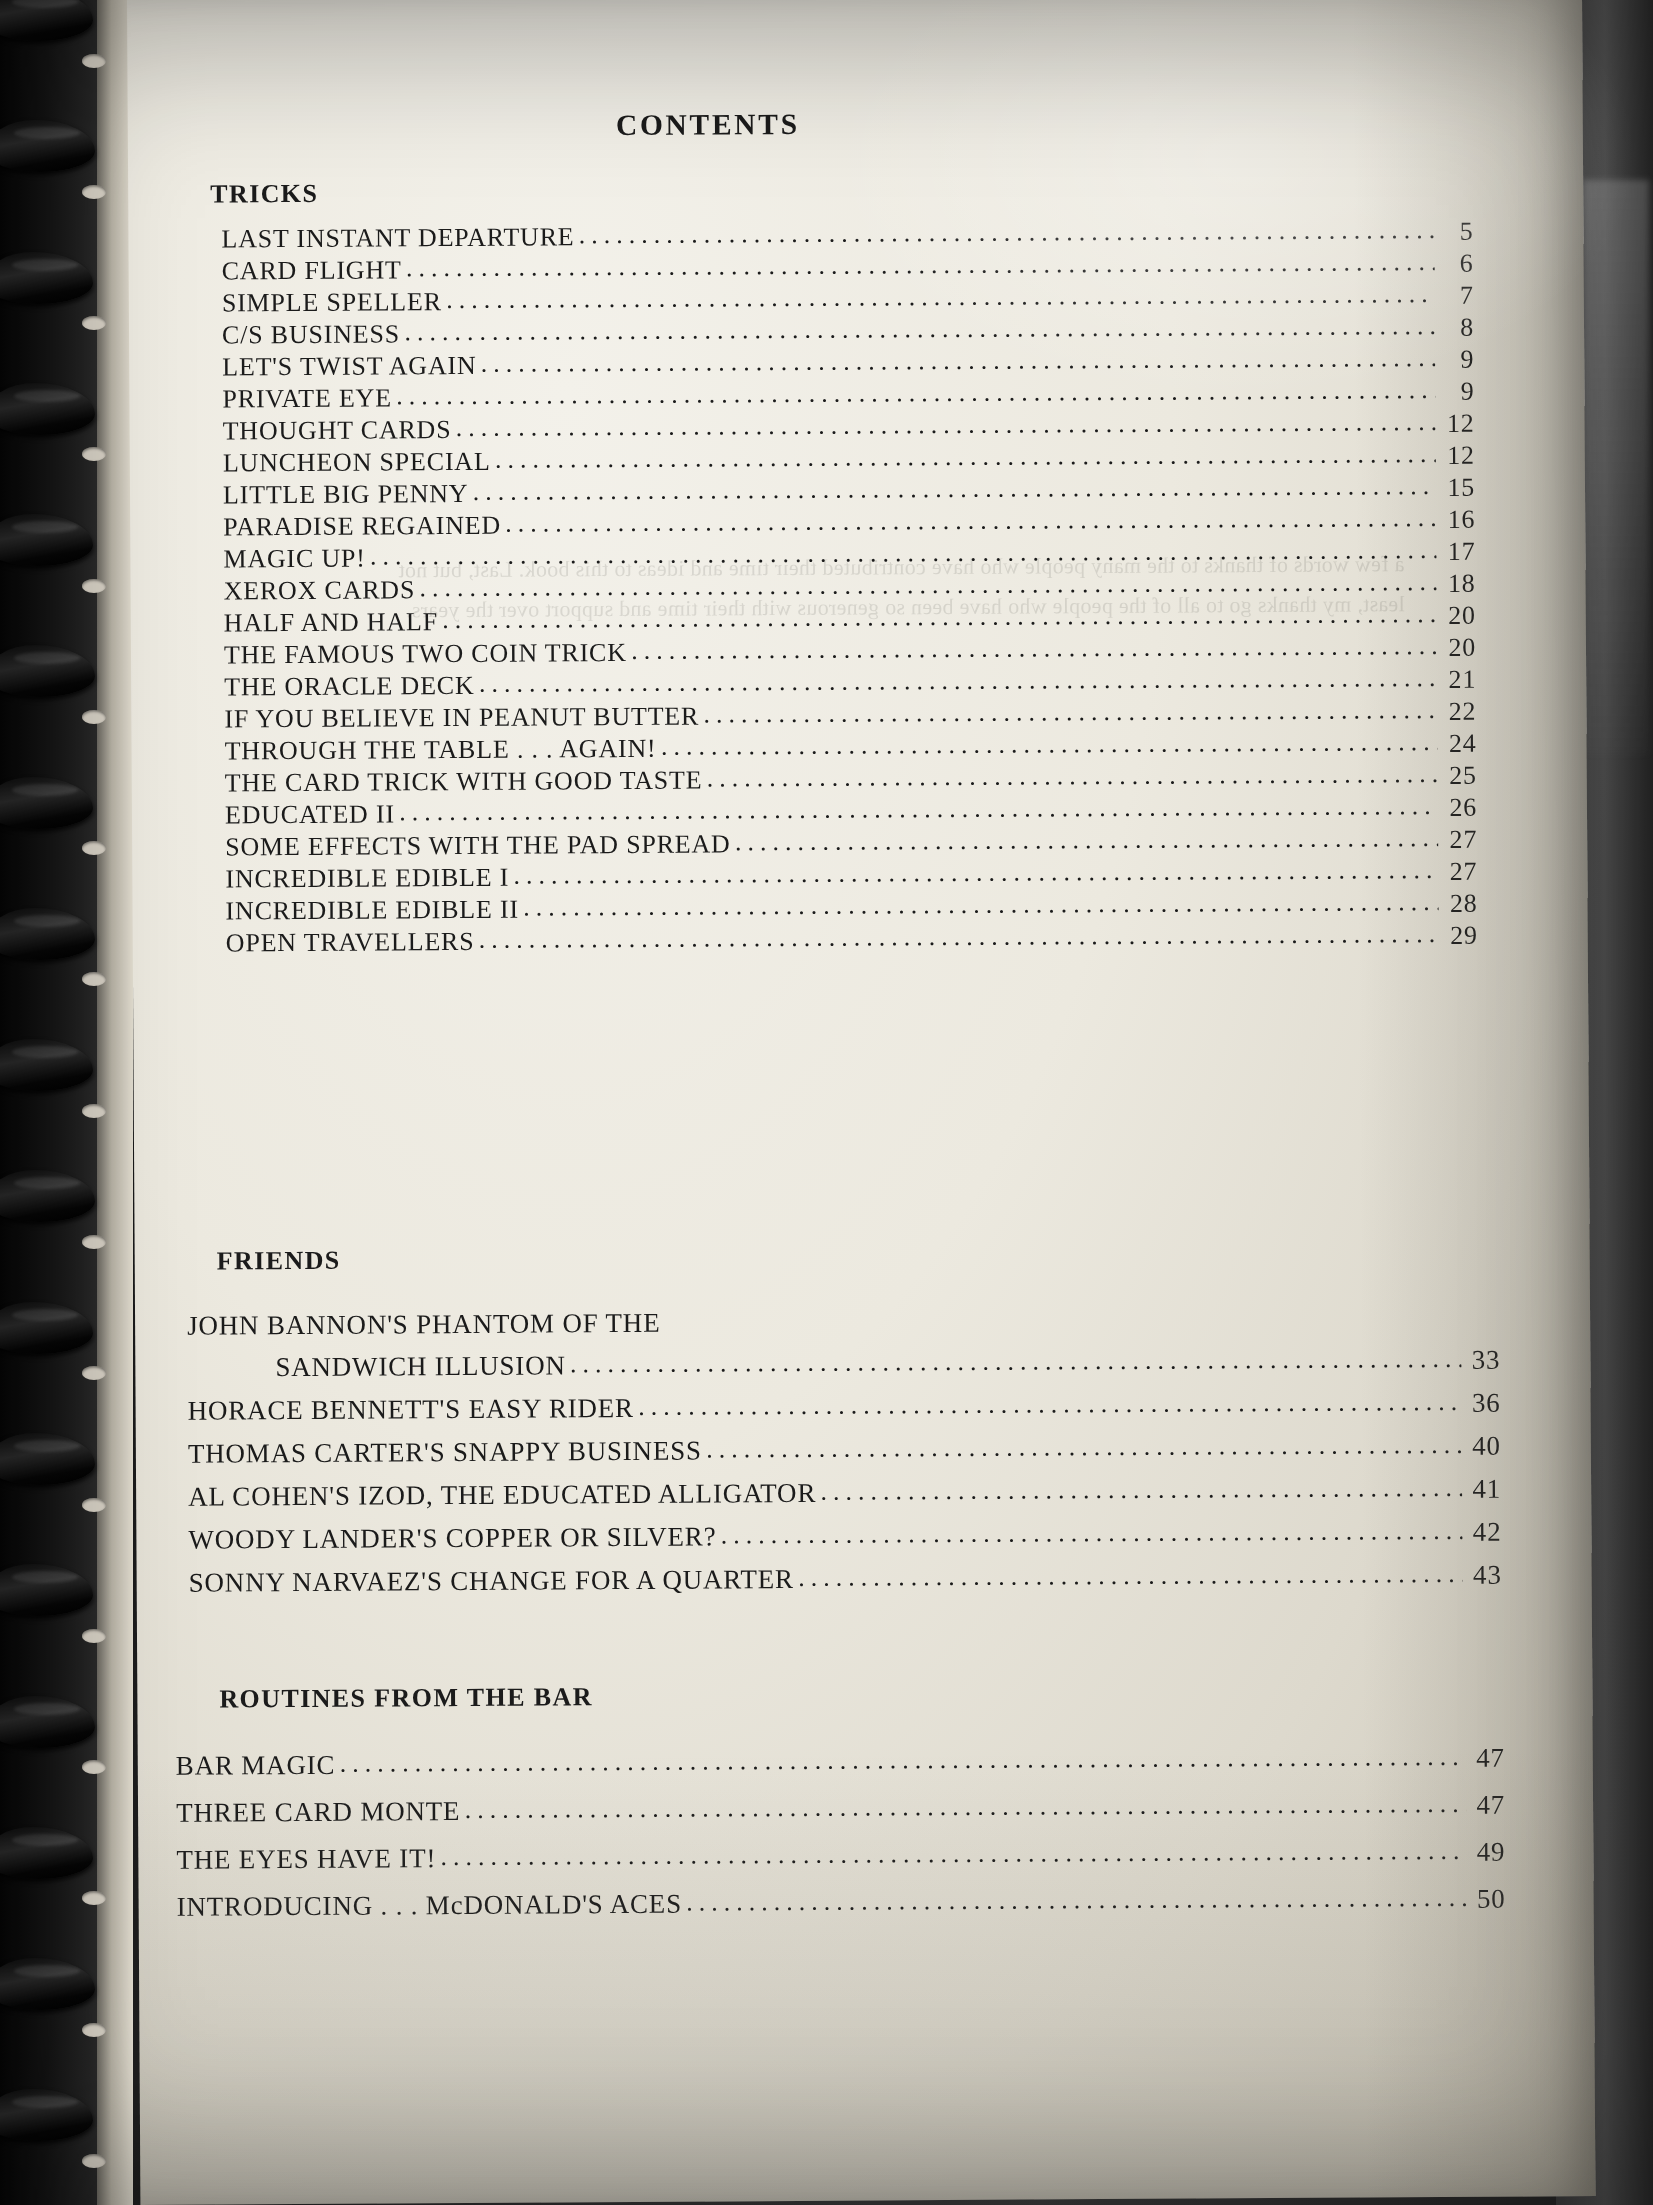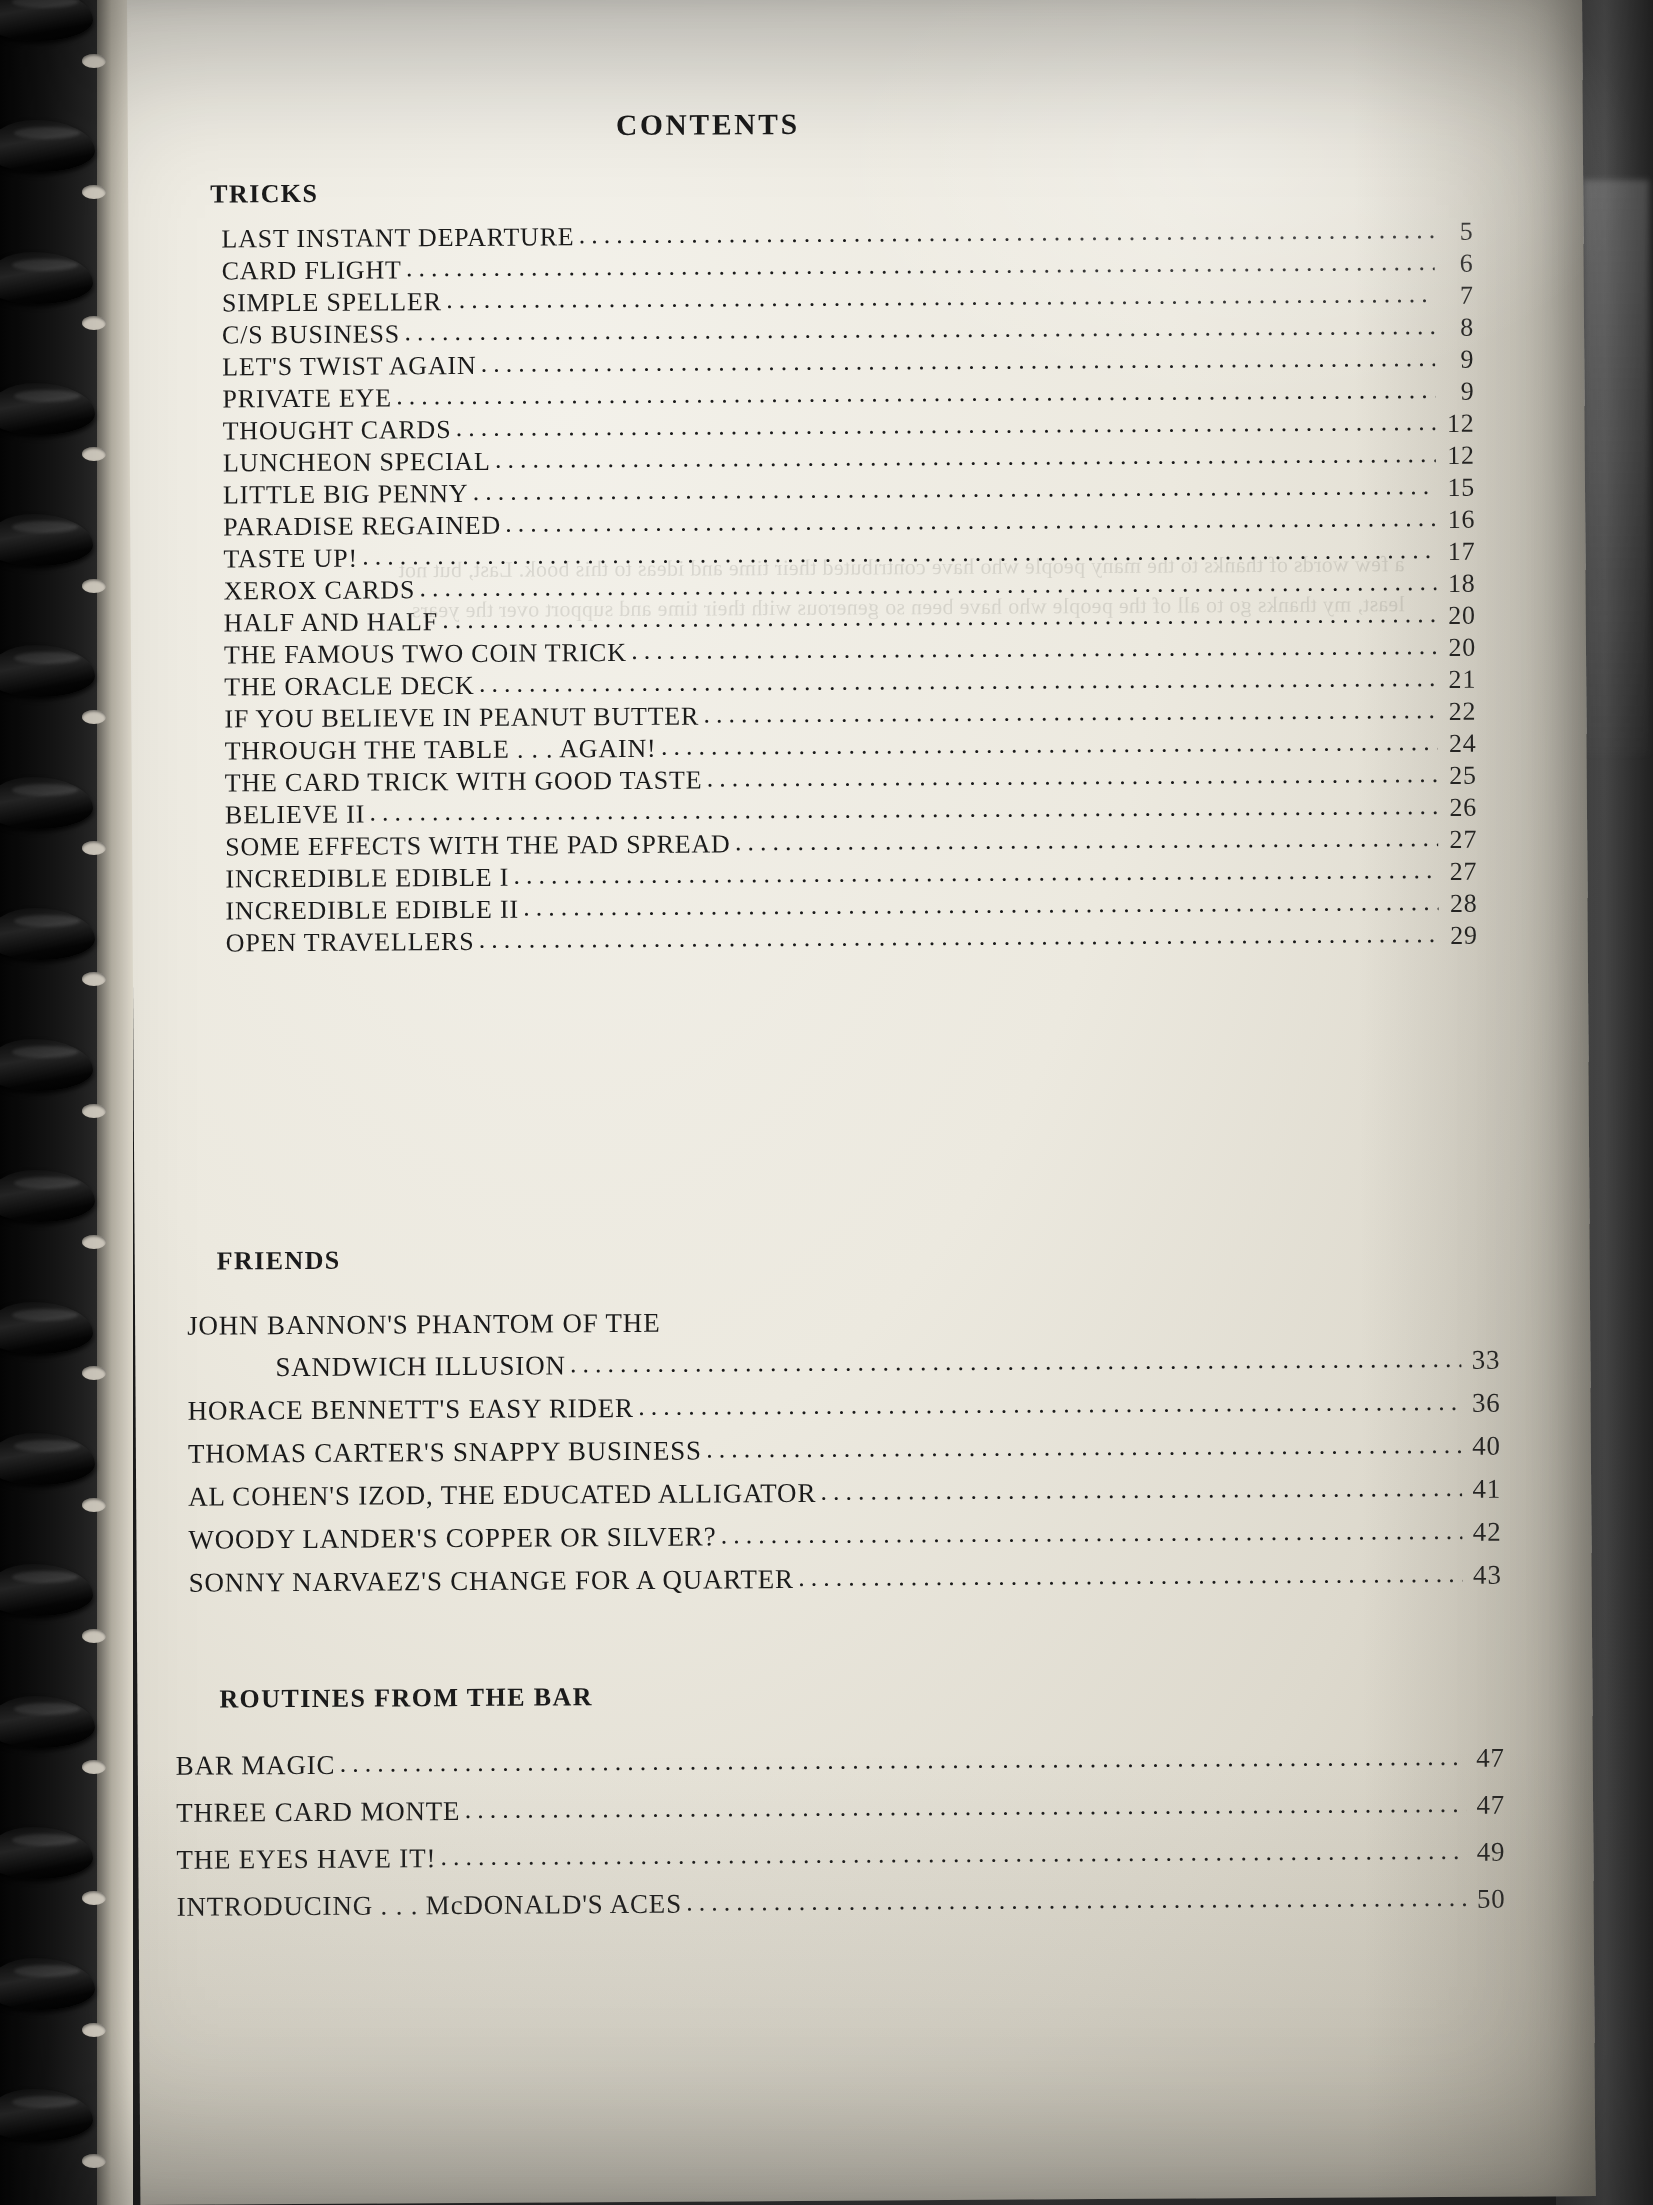--- a/index.html
+++ b/index.html
@@ -308,21 +308,21 @@
               <span class="label">LITTLE BIG PENNY</span>
               <span class="leader">..........................................................................................</span>
               <span class="page">15</span>
             </div>
             <div class="entry">
               <span class="label">PARADISE REGAINED</span>
               <span class="leader">..........................................................................................</span>
               <span class="page">16</span>
             </div>
             <div class="entry">
-              <span class="label">TASTE UP!</span>
+              <span class="label">MAGIC UP!</span>
               <span class="leader">..........................................................................................</span>
               <span class="page">17</span>
             </div>
             <div class="entry">
               <span class="label">XEROX CARDS</span>
               <span class="leader">..........................................................................................</span>
               <span class="page">18</span>
             </div>
             <div class="entry">
               <span class="label">HALF AND HALF</span>
@@ -348,21 +348,21 @@
               <span class="label">THROUGH THE TABLE . . . AGAIN!</span>
               <span class="leader">..........................................................................................</span>
               <span class="page">24</span>
             </div>
             <div class="entry">
               <span class="label">THE CARD TRICK WITH GOOD TASTE</span>
               <span class="leader">..........................................................................................</span>
               <span class="page">25</span>
             </div>
             <div class="entry">
-              <span class="label">BELIEVE II</span>
+              <span class="label">EDUCATED II</span>
               <span class="leader">..........................................................................................</span>
               <span class="page">26</span>
             </div>
             <div class="entry">
               <span class="label">SOME EFFECTS WITH THE PAD SPREAD</span>
               <span class="leader">..........................................................................................</span>
               <span class="page">27</span>
             </div>
             <div class="entry">
               <span class="label">INCREDIBLE EDIBLE I</span>

